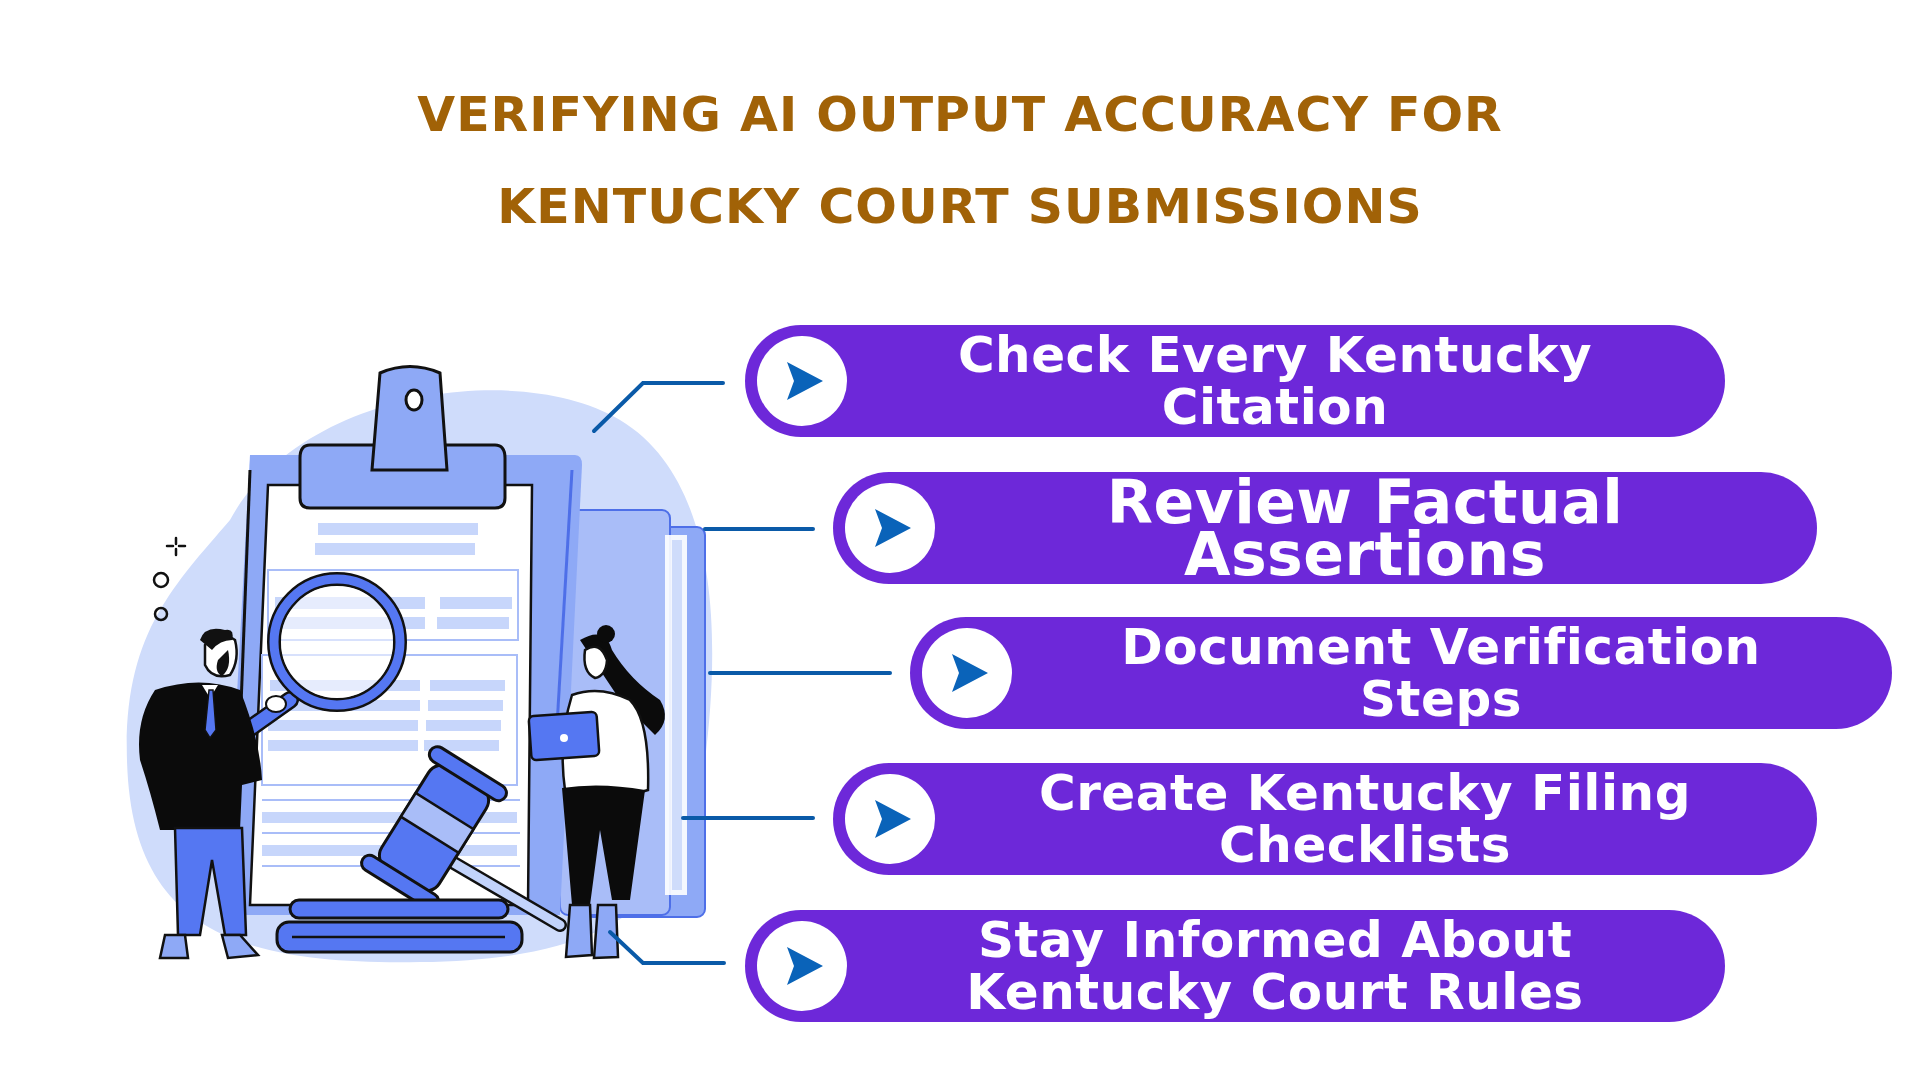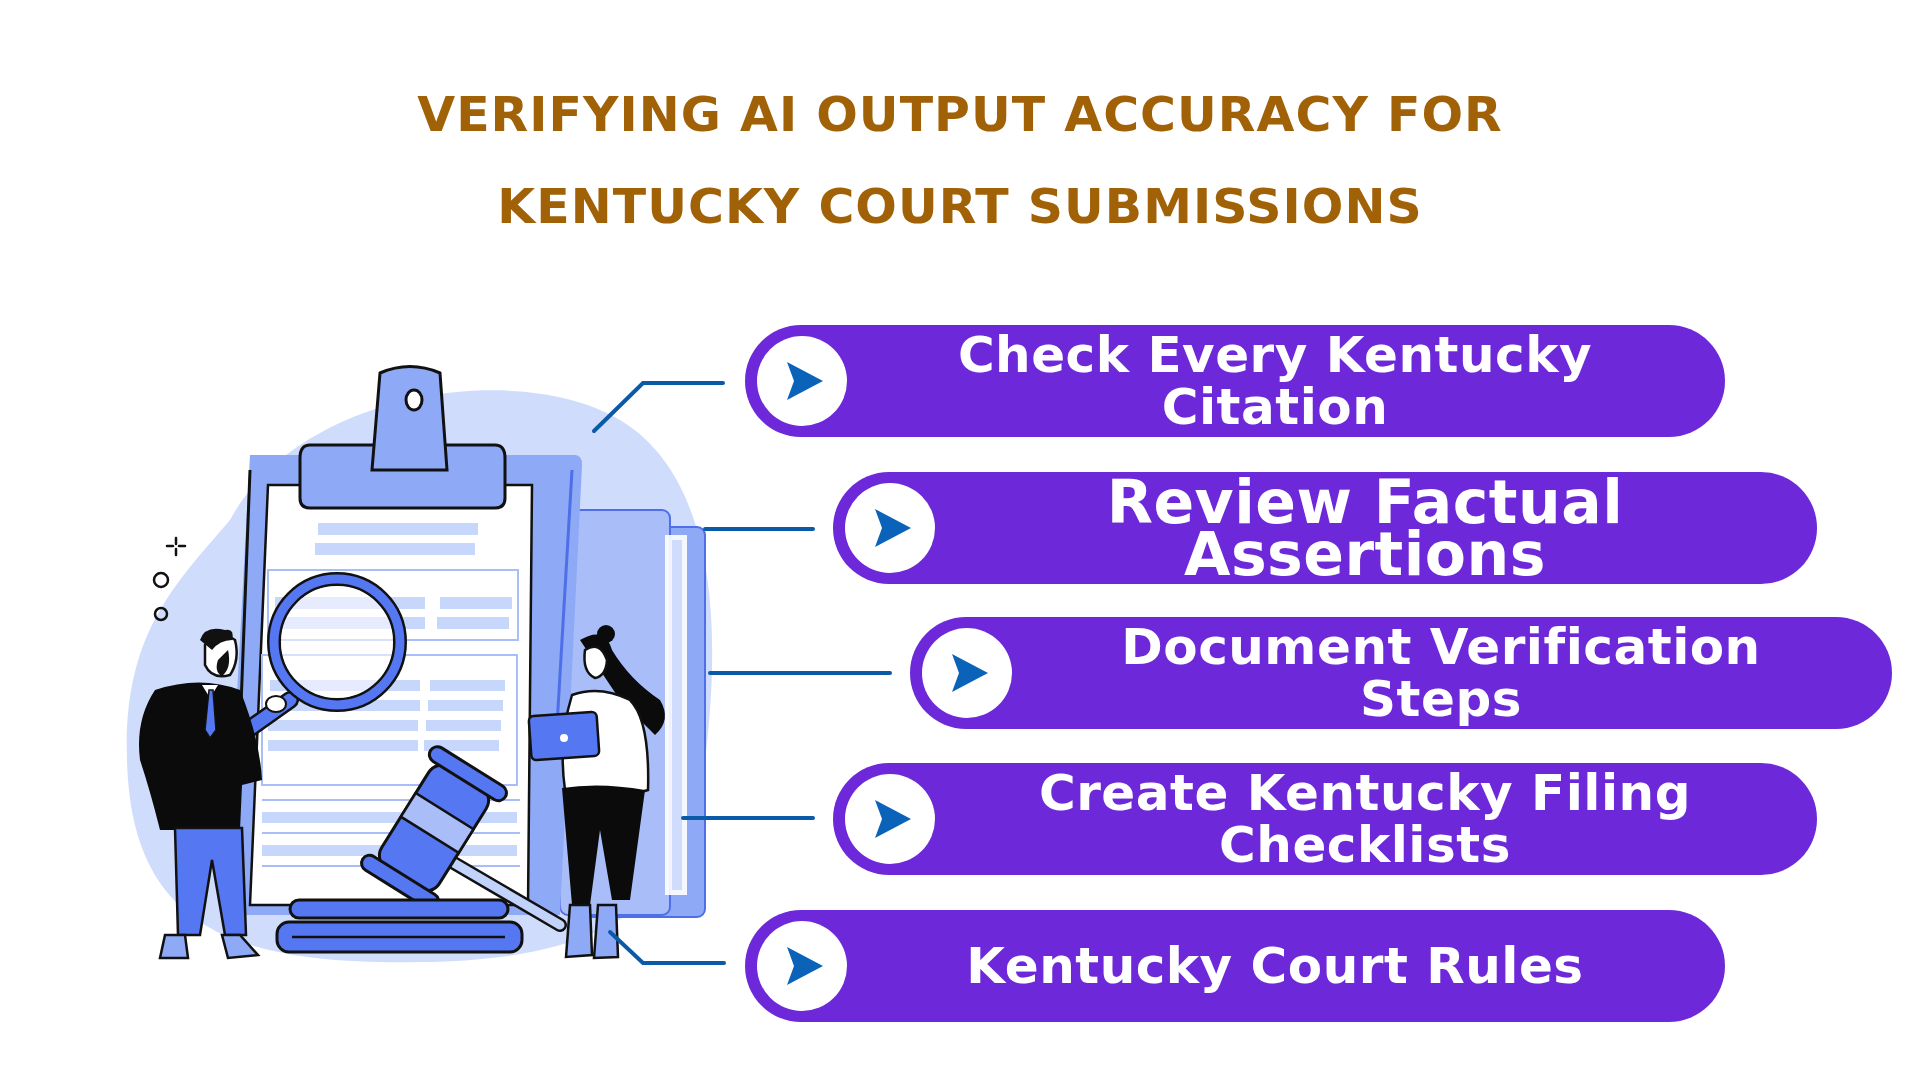--- a/index.html
+++ b/index.html
@@ -199,15 +199,16 @@
   </div>
 </div>
 
 <div class="pill" style="left:745px; top:910px; width:980px;">
   <span class="icon">
     <svg width="50" height="50" viewBox="0 0 50 50">
         <path d="M10 6 L 46 25 L 10 44 L 17 25 Z" fill="#0a63b9"></path>
       </svg>
   </span>
   <div class="text">
+    <span>Stay Informed About</span>
     <span>Kentucky Court Rules</span>
   </div>
 </div>
 
 </body></html>

